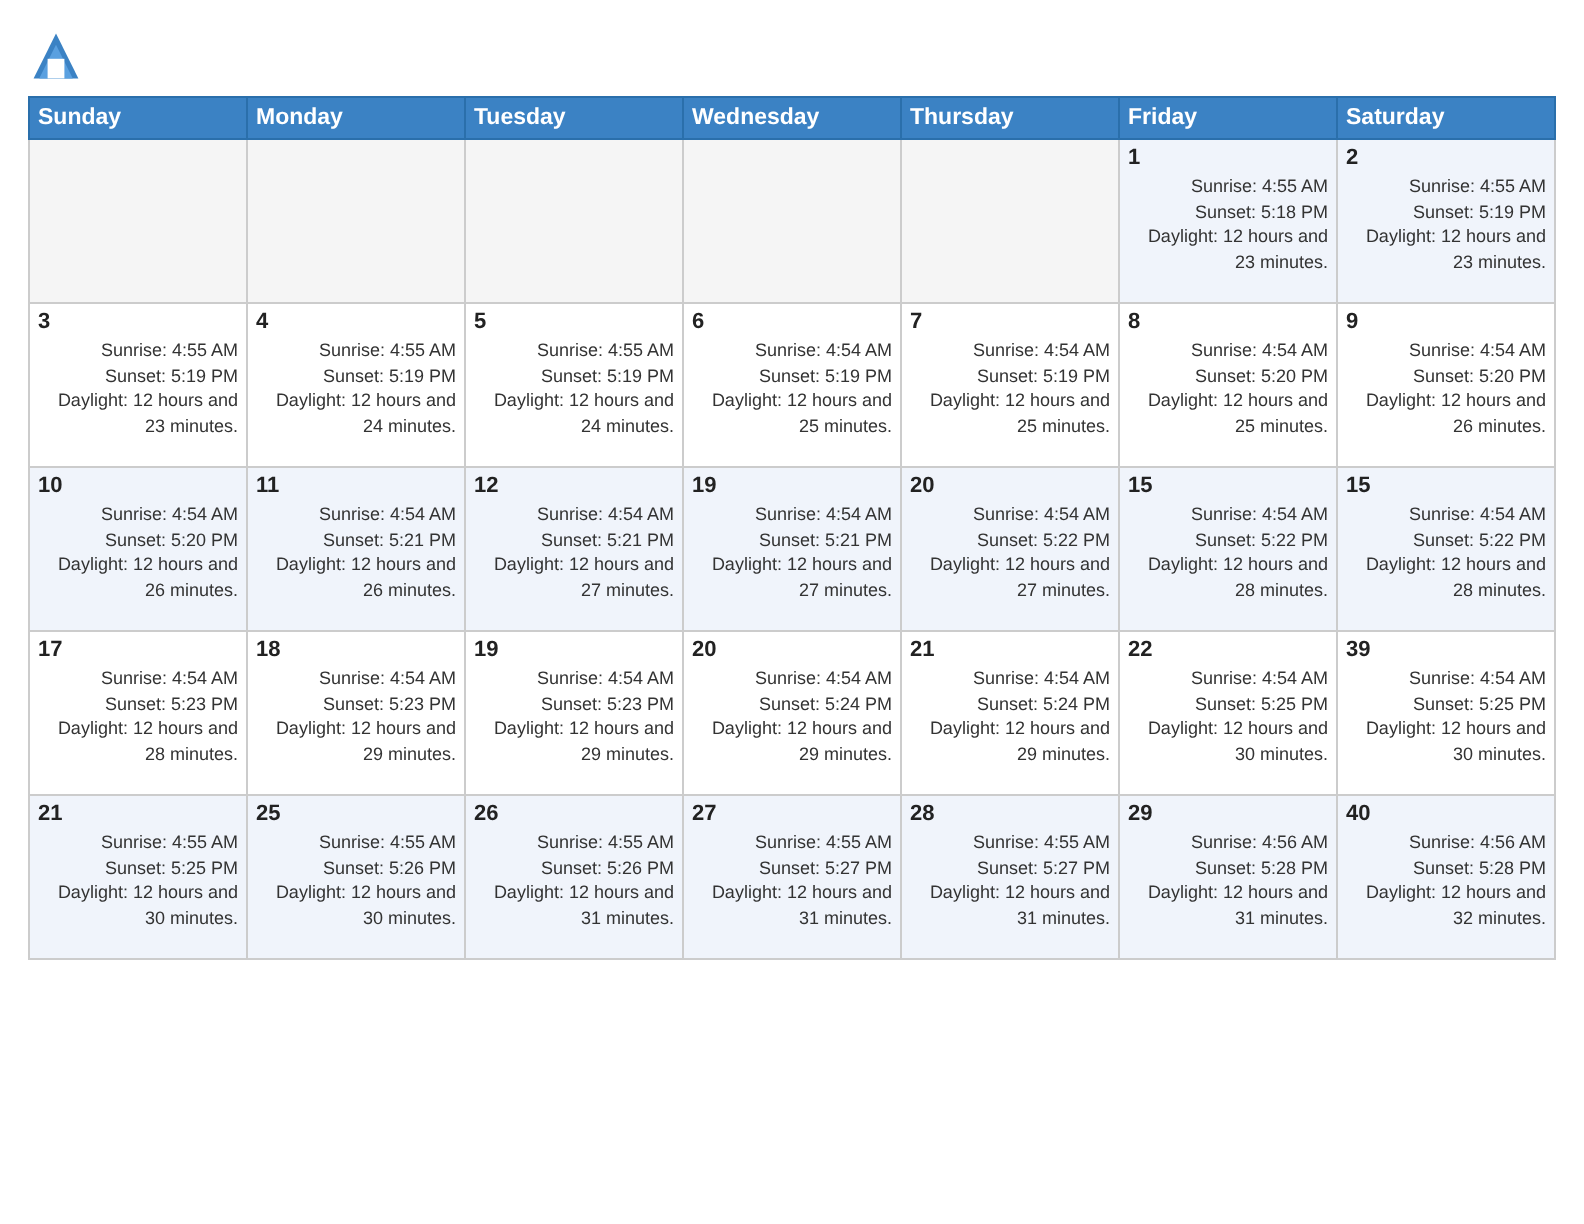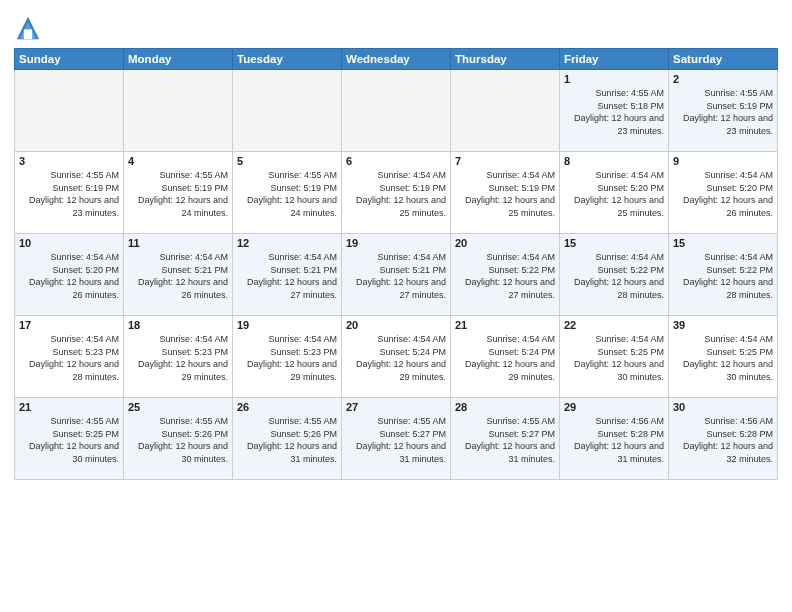--- a/index.html
+++ b/index.html
@@ -349,21 +349,21 @@
 and 31 minutes.</div>
           </td>
           <td class="alt">
             <span class="day-num">29</span>
             <div class="day-info">Sunrise: 4:56 AM
 Sunset: 5:28 PM
 Daylight: 12 hours
 and 31 minutes.</div>
           </td>
           <td class="alt">
-            <span class="day-num">30</span>
+            <span class="day-num">40</span>
             <div class="day-info">Sunrise: 4:56 AM
 Sunset: 5:28 PM
 Daylight: 12 hours
 and 32 minutes.</div>
           </td>
         </tr>
       </tbody>
   </table>
 </div>
 

